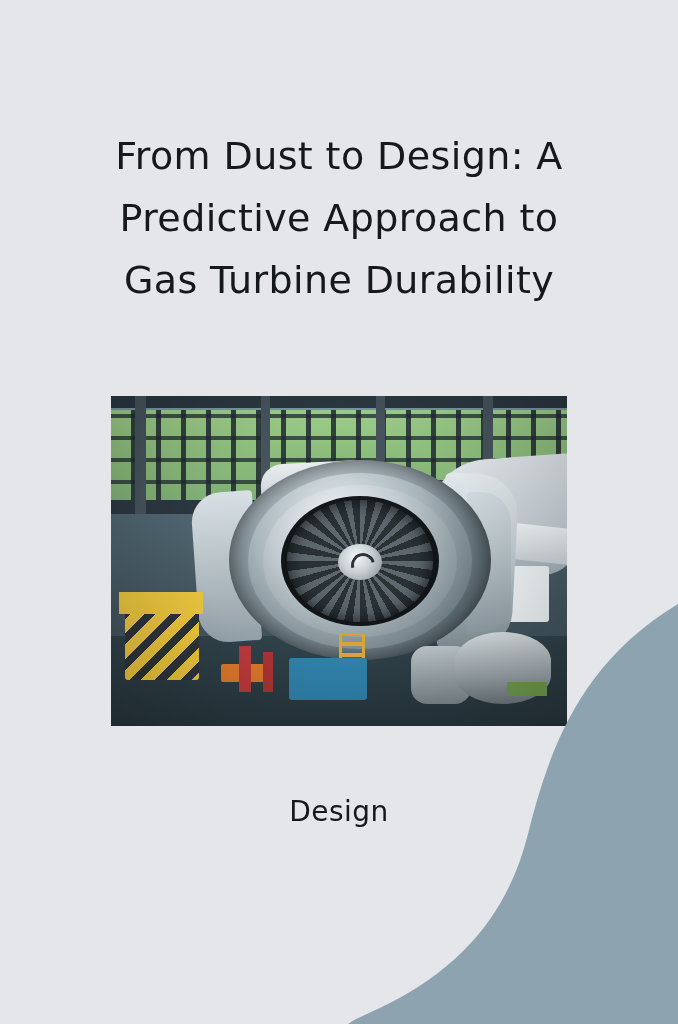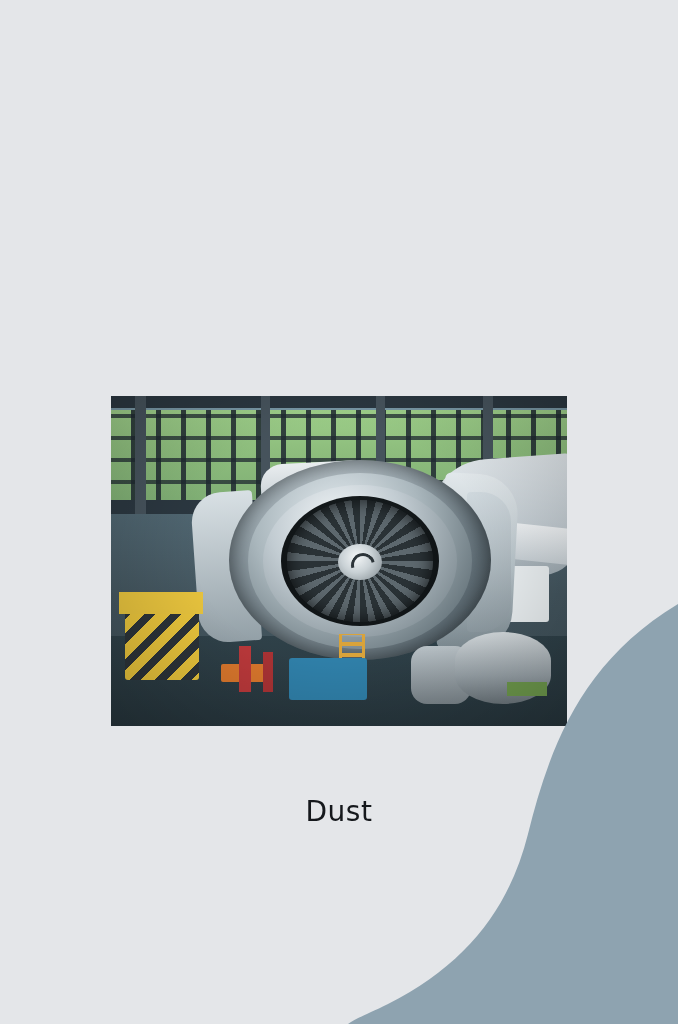--- a/index.html
+++ b/index.html
@@ -299,20 +299,21 @@
     font-size: 28px;
     color: #15181c;
     letter-spacing: 0.5px;
   }
 </style>
 </head>
 <body>
 
 <div class="cover">
 
+  <div class="title">From Dust to Design: A Predictive Approach to Gas Turbine Durability</div>
 
   <div class="image-frame">
     <div class="photo">
       <div class="hangar-sky"></div>
       <div class="hangar-windows"></div>
       <div class="hangar-beam beam-h1"></div>
       <div class="hangar-beam beam-h2"></div>
       <div class="hangar-beam beam-v1"></div>
       <div class="hangar-beam beam-v2"></div>
       <div class="hangar-beam beam-v3"></div>
@@ -345,21 +346,21 @@
       <div class="eq-ladder"></div>
       <div class="eq-blue"></div>
       <div class="eq-gray-cyl2"></div>
       <div class="eq-gray-cyl"></div>
       <div class="eq-green"></div>
 
       <div class="photo-vignette"></div>
     </div>
   </div>
 
-  <div class="author">Dust</div>
+  <div class="author">Design</div>
 
   <div class="corner-shape">
     <svg width="330" height="420" viewBox="0 0 330 420">
       <path d="M330,0 C230,60 200,150 180,230 C162,302 120,360 40,400 C20,410 8,414 0,420 L330,420 Z" fill="#8ea3b0"></path>
     </svg>
   </div>
 
 </div>
 
 </body></html>

